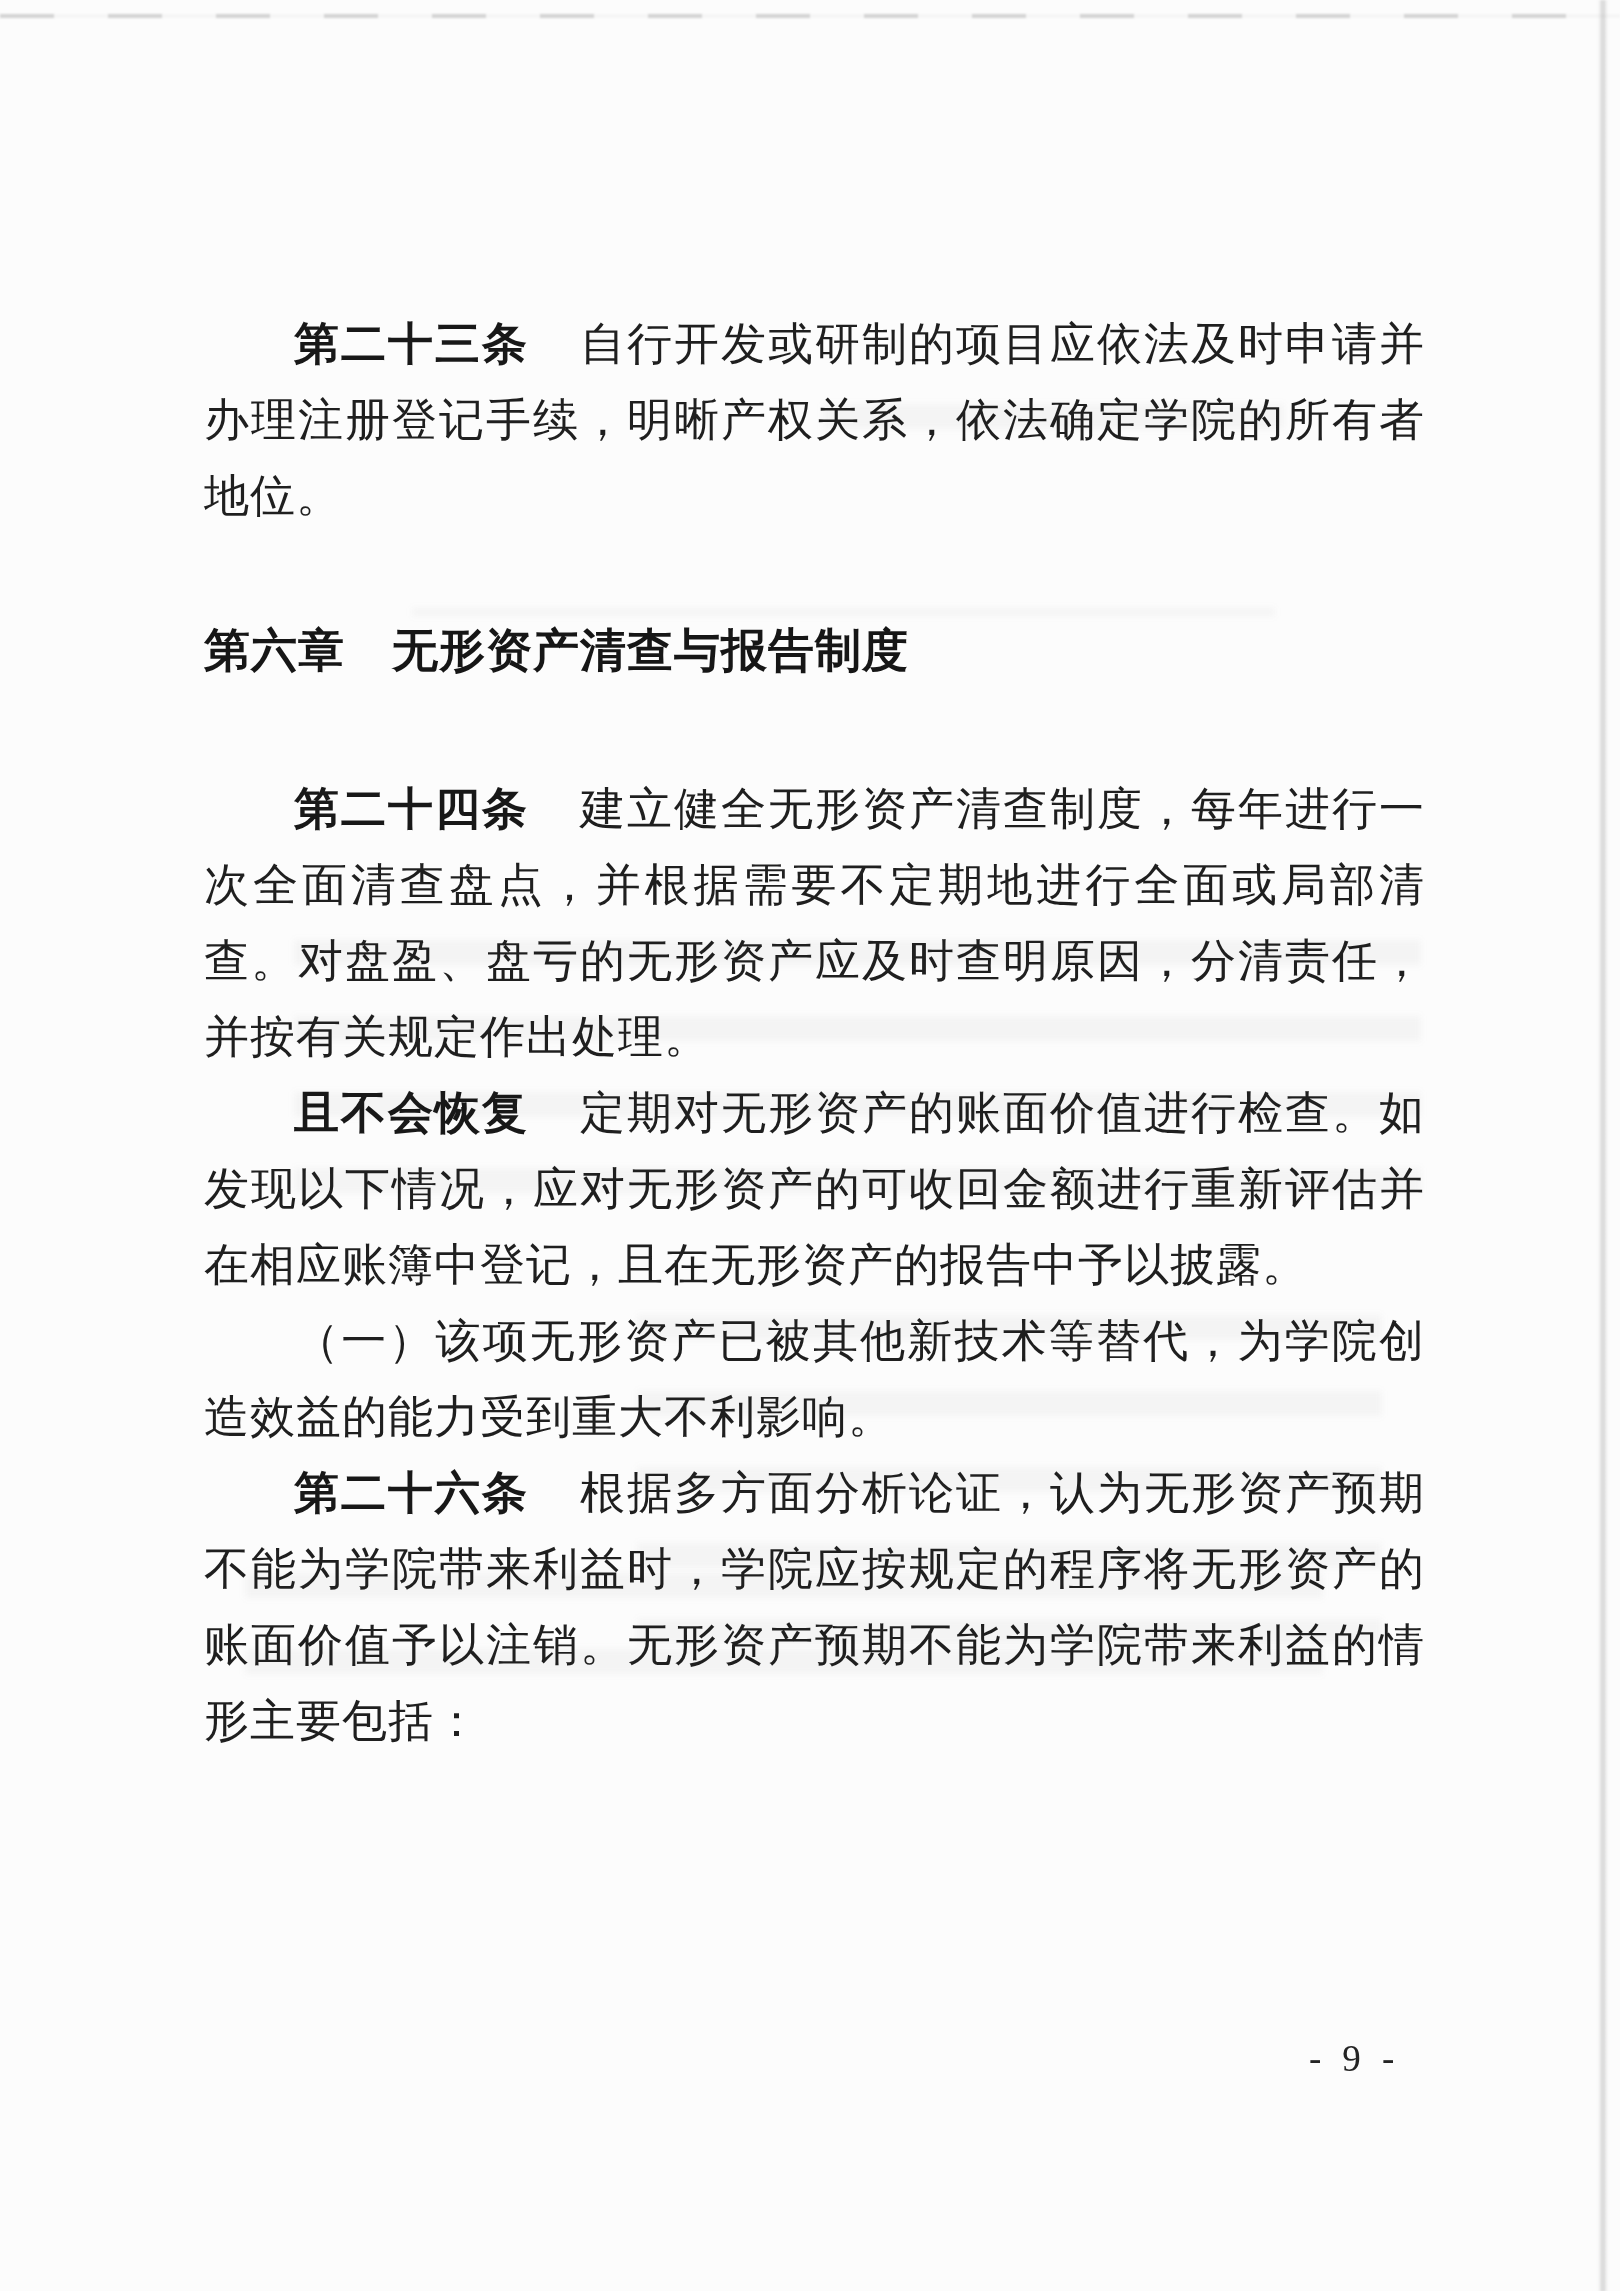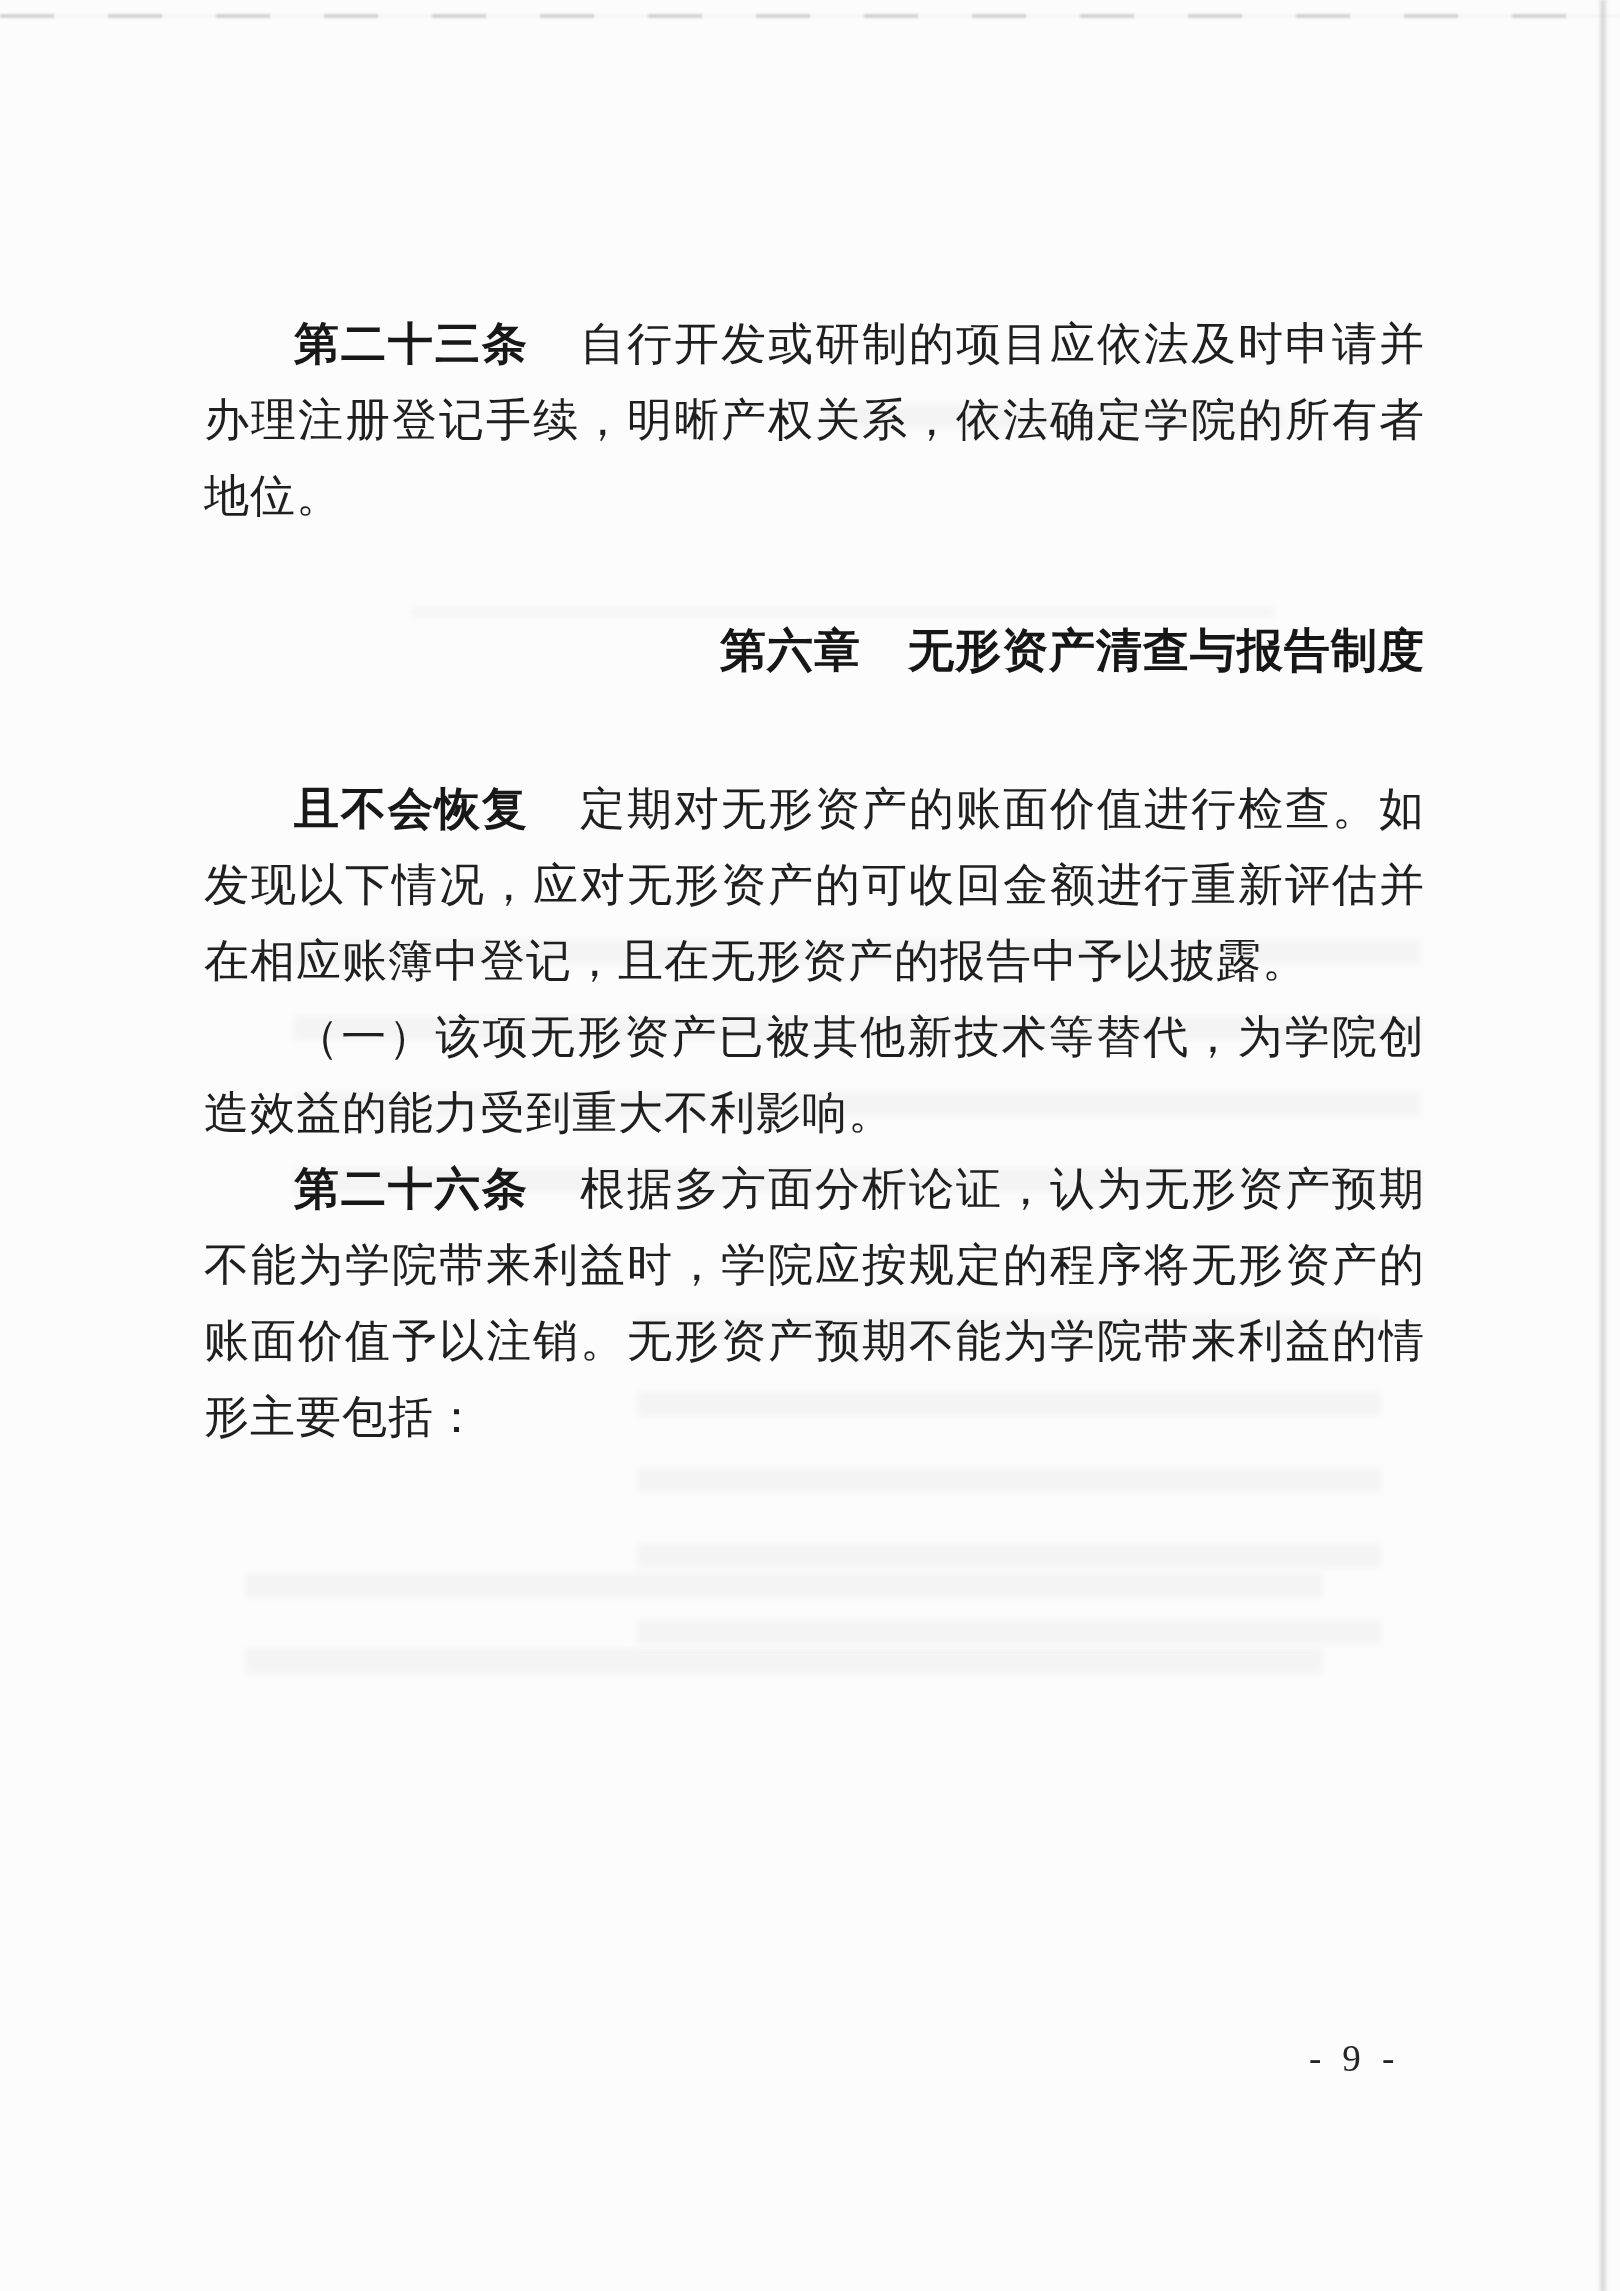--- a/index.html
+++ b/index.html
@@ -69,21 +69,21 @@
   }
   .article-label {
     font-weight: 700;
     font-family: "Liberation Sans", "DejaVu Sans", sans-serif;
     margin-right: 51px;
     color: #181818;
   }
   .chapter-heading {
     margin: 78px 0 83px 0;
     text-indent: 0;
-    text-align: right;
+    text-align: left;
     font-weight: 700;
     font-size: 46px;
     line-height: 76px;
     font-family: "Liberation Sans", "DejaVu Sans", sans-serif;
     color: #161616;
   }
 
   
   .page-number {
     position: absolute;
@@ -108,20 +108,21 @@
   <div class="ghost g3"></div>
   <div class="ghost g4"></div>
   <div class="ghost g5"></div>
 
   <div class="content">
 
     <p class="para"><span class="article-label">第二十三条</span><span>自行开发或研制的项目应依法及时申请并办理注册登记手续，明晰产权关系，依法确定学院的所有者地位。</span></p>
 
     <h2 class="chapter-heading">第六章　无形资产清查与报告制度</h2>
 
+    <p class="para"><span class="article-label">第二十四条</span><span>建立健全无形资产清查制度，每年进行一次全面清查盘点，并根据需要不定期地进行全面或局部清查。对盘盈、盘亏的无形资产应及时查明原因，分清责任，并按有关规定作出处理。</span></p>
 
     <p class="para"><span class="article-label">且不会恢复</span><span>定期对无形资产的账面价值进行检查。如发现以下情况，应对无形资产的可收回金额进行重新评估并在相应账簿中登记，且在无形资产的报告中予以披露。</span></p>
 
     <p class="para">（一）该项无形资产已被其他新技术等替代，为学院创造效益的能力受到重大不利影响。</p>
 
 
 
     <p class="para"><span class="article-label">第二十六条</span><span>根据多方面分析论证，认为无形资产预期不能为学院带来利益时，学院应按规定的程序将无形资产的账面价值予以注销。无形资产预期不能为学院带来利益的情形主要包括：</span></p>
 
 

